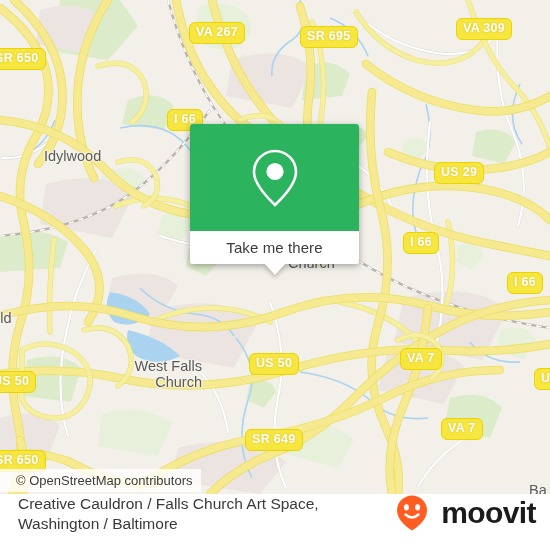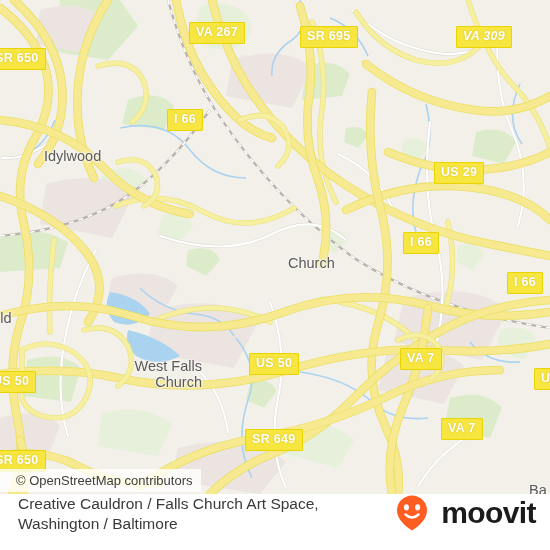--- a/index.html
+++ b/index.html
@@ -29,21 +29,21 @@
     overflow: hidden;
     background: #f2efe9;
   }
   #map-svg { position:absolute; left:0; top:0; display:block; }
 
   
   .shield {
     position: absolute;
     background: #f7e540;
     border: 1.5px solid #e8d400;
-    border-radius: 1px;
+    border-radius: 6px;
     color: #ffffff;
     font-size: 12.5px;
     font-weight: bold;
     line-height: 1;
     padding: 3px 6px 4px 6px;
     letter-spacing: 0.3px;
     white-space: nowrap;
     text-shadow: 0 0 2px rgba(140,120,0,.35);
     box-sizing: border-box;
   }
@@ -337,21 +337,21 @@
         <path class="sroad" d="M240 120 q28 -12 44 8 q12 22 -6 38"></path>
         <path class="sroadc" d="M398 340 q26 -12 40 6 q10 18 -6 32"></path>
         <path class="sroad" d="M398 340 q26 -12 40 6 q10 18 -6 32"></path>
       </g>
     </svg>
 
     <div id="shield-layer">
         <div class="shield" style="left: -12px; top: 48px;">SR 650</div>
         <div class="shield" style="left: 189px; top: 22px;">VA 267</div>
         <div class="shield" style="left: 300px; top: 26px;">SR 695</div>
-        <div class="shield" style="left: 456px; top: 26px; font-style: italic;">VA 309</div>
+        <div class="shield" style="left: 456px; top: 18px;">VA 309</div>
         <div class="shield" style="left: 167px; top: 109px;">I 66</div>
         <div class="shield" style="left: 434px; top: 162px;">US 29</div>
         <div class="shield" style="left: 403px; top: 232px;">I 66</div>
         <div class="shield" style="left: 507px; top: 272px;">I 66</div>
         <div class="shield" style="left: -14px; top: 371px;">US 50</div>
         <div class="shield" style="left: 249px; top: 353px;">US 50</div>
         <div class="shield" style="left: 400px; top: 348px;">VA 7</div>
         <div class="shield" style="left: 441px; top: 418px;">VA 7</div>
         <div class="shield" style="left: 245px; top: 429px;">SR 649</div>
         <div class="shield" style="left: -12px; top: 450px;">SR 650</div>
@@ -359,20 +359,32 @@
       </div>
 
     <div id="place-layer">
         <div class="place" style="left: 44px; top: 148px;">Idylwood</div>
         <div class="place" style="left: -48px; top: 310px;">Merrifield</div>
         <div class="place multi" style="left: 112px; top: 358px;">West Falls Church</div>
         <div class="place" style="left: 288px; top: 255px;">Church</div>
         <div class="place" style="left: 529px; top: 482px;">Ba</div>
       </div>
 
+    <div id="popup">
+      <div id="popup-head" style="background: rgb(43, 179, 94);">
+        <svg width="54" height="62" viewBox="0 0 54 62">
+          <path d="M27 4 C15.4 4 6 13.4 6 25 C6 36 17 48.5 27 58 C37 48.5 48 36 48 25 C48 13.4 38.6 4 27 4 Z" fill="none" stroke="#ffffff" stroke-width="2.6"></path>
+          <circle cx="27" cy="24.5" r="8.6" fill="#ffffff"></circle>
+        </svg>
+      </div>
+      <div id="popup-foot">
+        <span id="popup-foot-label">Take me there</span>
+      </div>
+      <div id="popup-tip"></div>
+    </div>
 
     <div id="attribution">© OpenStreetMap contributors</div>
   </div>
 
   <div id="footer">
     <div id="footer-title">Creative Cauldron / Falls Church Art Space, Washington / Baltimore</div>
     <div id="brand">
       <svg width="34" height="38" viewBox="0 0 34 38">
         <path d="M17 1.5 C8.7 1.5 2 8.2 2 16.5 C2 25 10 32 17 36.5 C24 32 32 25 32 16.5 C32 8.2 25.3 1.5 17 1.5 Z" fill="#ff5d22"></path>
         <ellipse cx="11.4" cy="13.4" rx="2.5" ry="3.1" fill="#ffffff"></ellipse>

